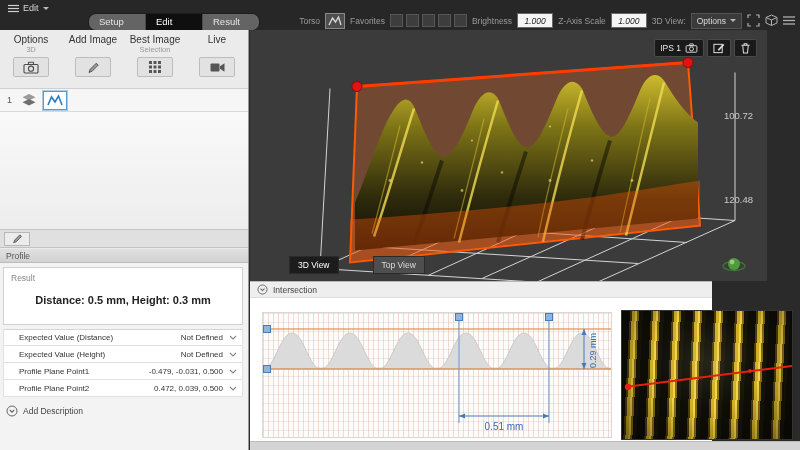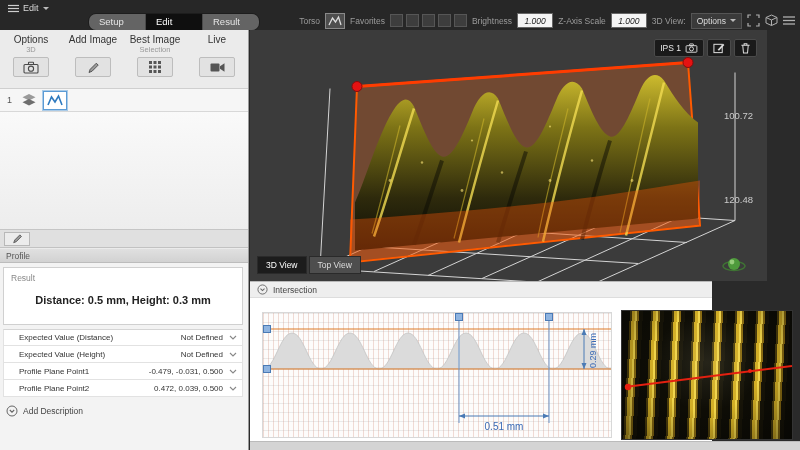--- a/index.html
+++ b/index.html
@@ -50,21 +50,21 @@
   .adddesc{position:absolute;left:6px;top:142px;display:flex;align-items:center;gap:5px;font-size:8.5px;color:#444;}
 
   
   .viewport{position:absolute;left:250px;top:30px;width:517px;height:251px;background:#3b3b3b;overflow:hidden;}
   .scene{position:absolute;left:0;top:0;}
   .vpbtns{position:absolute;top:9px;right:10px;display:flex;gap:3px;}
   .vpbtn{height:18px;background:rgba(22,22,22,0.88);border:1px solid #4a4a4a;border-radius:2px;color:#e8e8e8;display:flex;align-items:center;gap:4px;padding:0 5px;font-size:8.5px;box-sizing:border-box;}
   .zlabel{position:absolute;right:14px;color:#ccc;font-size:9.5px;}
   .z1{top:80px;} .z2{top:164px;}
   .viewmodes{position:absolute;left:7px;bottom:7px;display:flex;gap:2px;}
-  .vmbtn{padding:3px 8px;font-size:8.5px;color:#ddd;background:#4e4e4e;border:1px solid #2a2a2a;}
+  .vmbtn{padding:3px 8px;font-size:8.5px;color:#ddd;background:#4e4e4e;border:1px solid #2a2a2a;margin-left:32px;}
   .vmbtn.active{background:#1c1c1c;color:#fff;}
   .gizmo{position:absolute;right:20px;bottom:3px;}
 
   
   .intersection{position:absolute;left:250px;top:281px;width:462px;height:160px;background:#fff;border-top:1px solid #b8b8b8;box-sizing:border-box;}
   .ihdr{height:15px;background:#eee;border-bottom:1px solid #ddd;display:flex;align-items:center;gap:5px;padding-left:7px;font-size:8.5px;color:#444;}
   .chart{position:absolute;left:12px;top:30px;width:350px;height:126px;border:1px solid #d8d8d8;box-sizing:border-box;background-color:#fdfcfb;
     background-image:
       repeating-linear-gradient(90deg, rgba(205,130,110,0.28) 0px, rgba(205,130,110,0.28) 1px, transparent 1px, transparent 5px),
       repeating-linear-gradient(180deg, rgba(160,160,160,0.20) 0px, rgba(160,160,160,0.20) 1px, transparent 1px, transparent 9px);}

